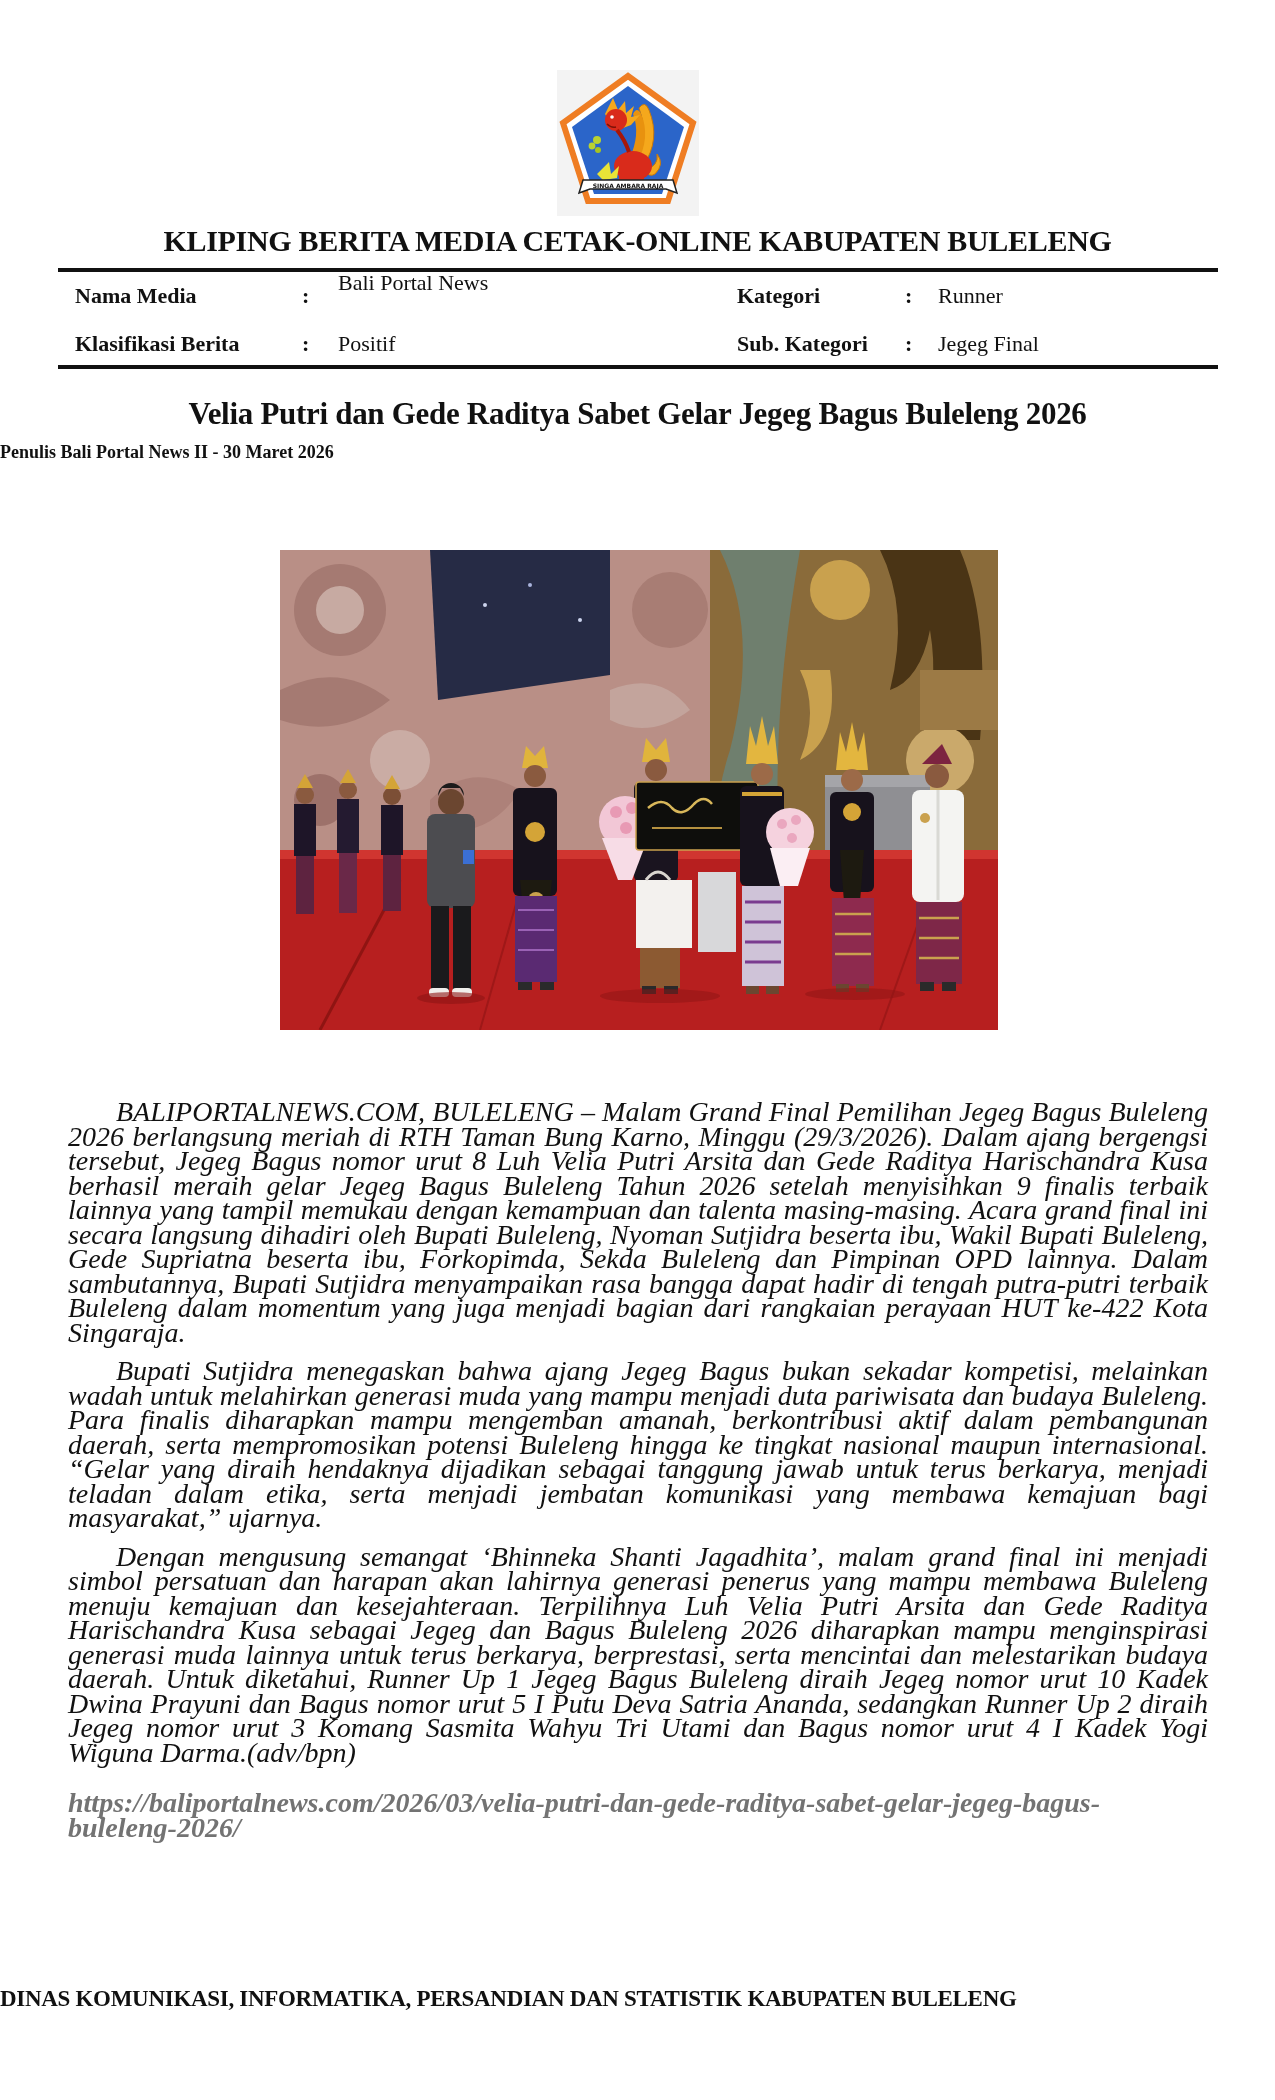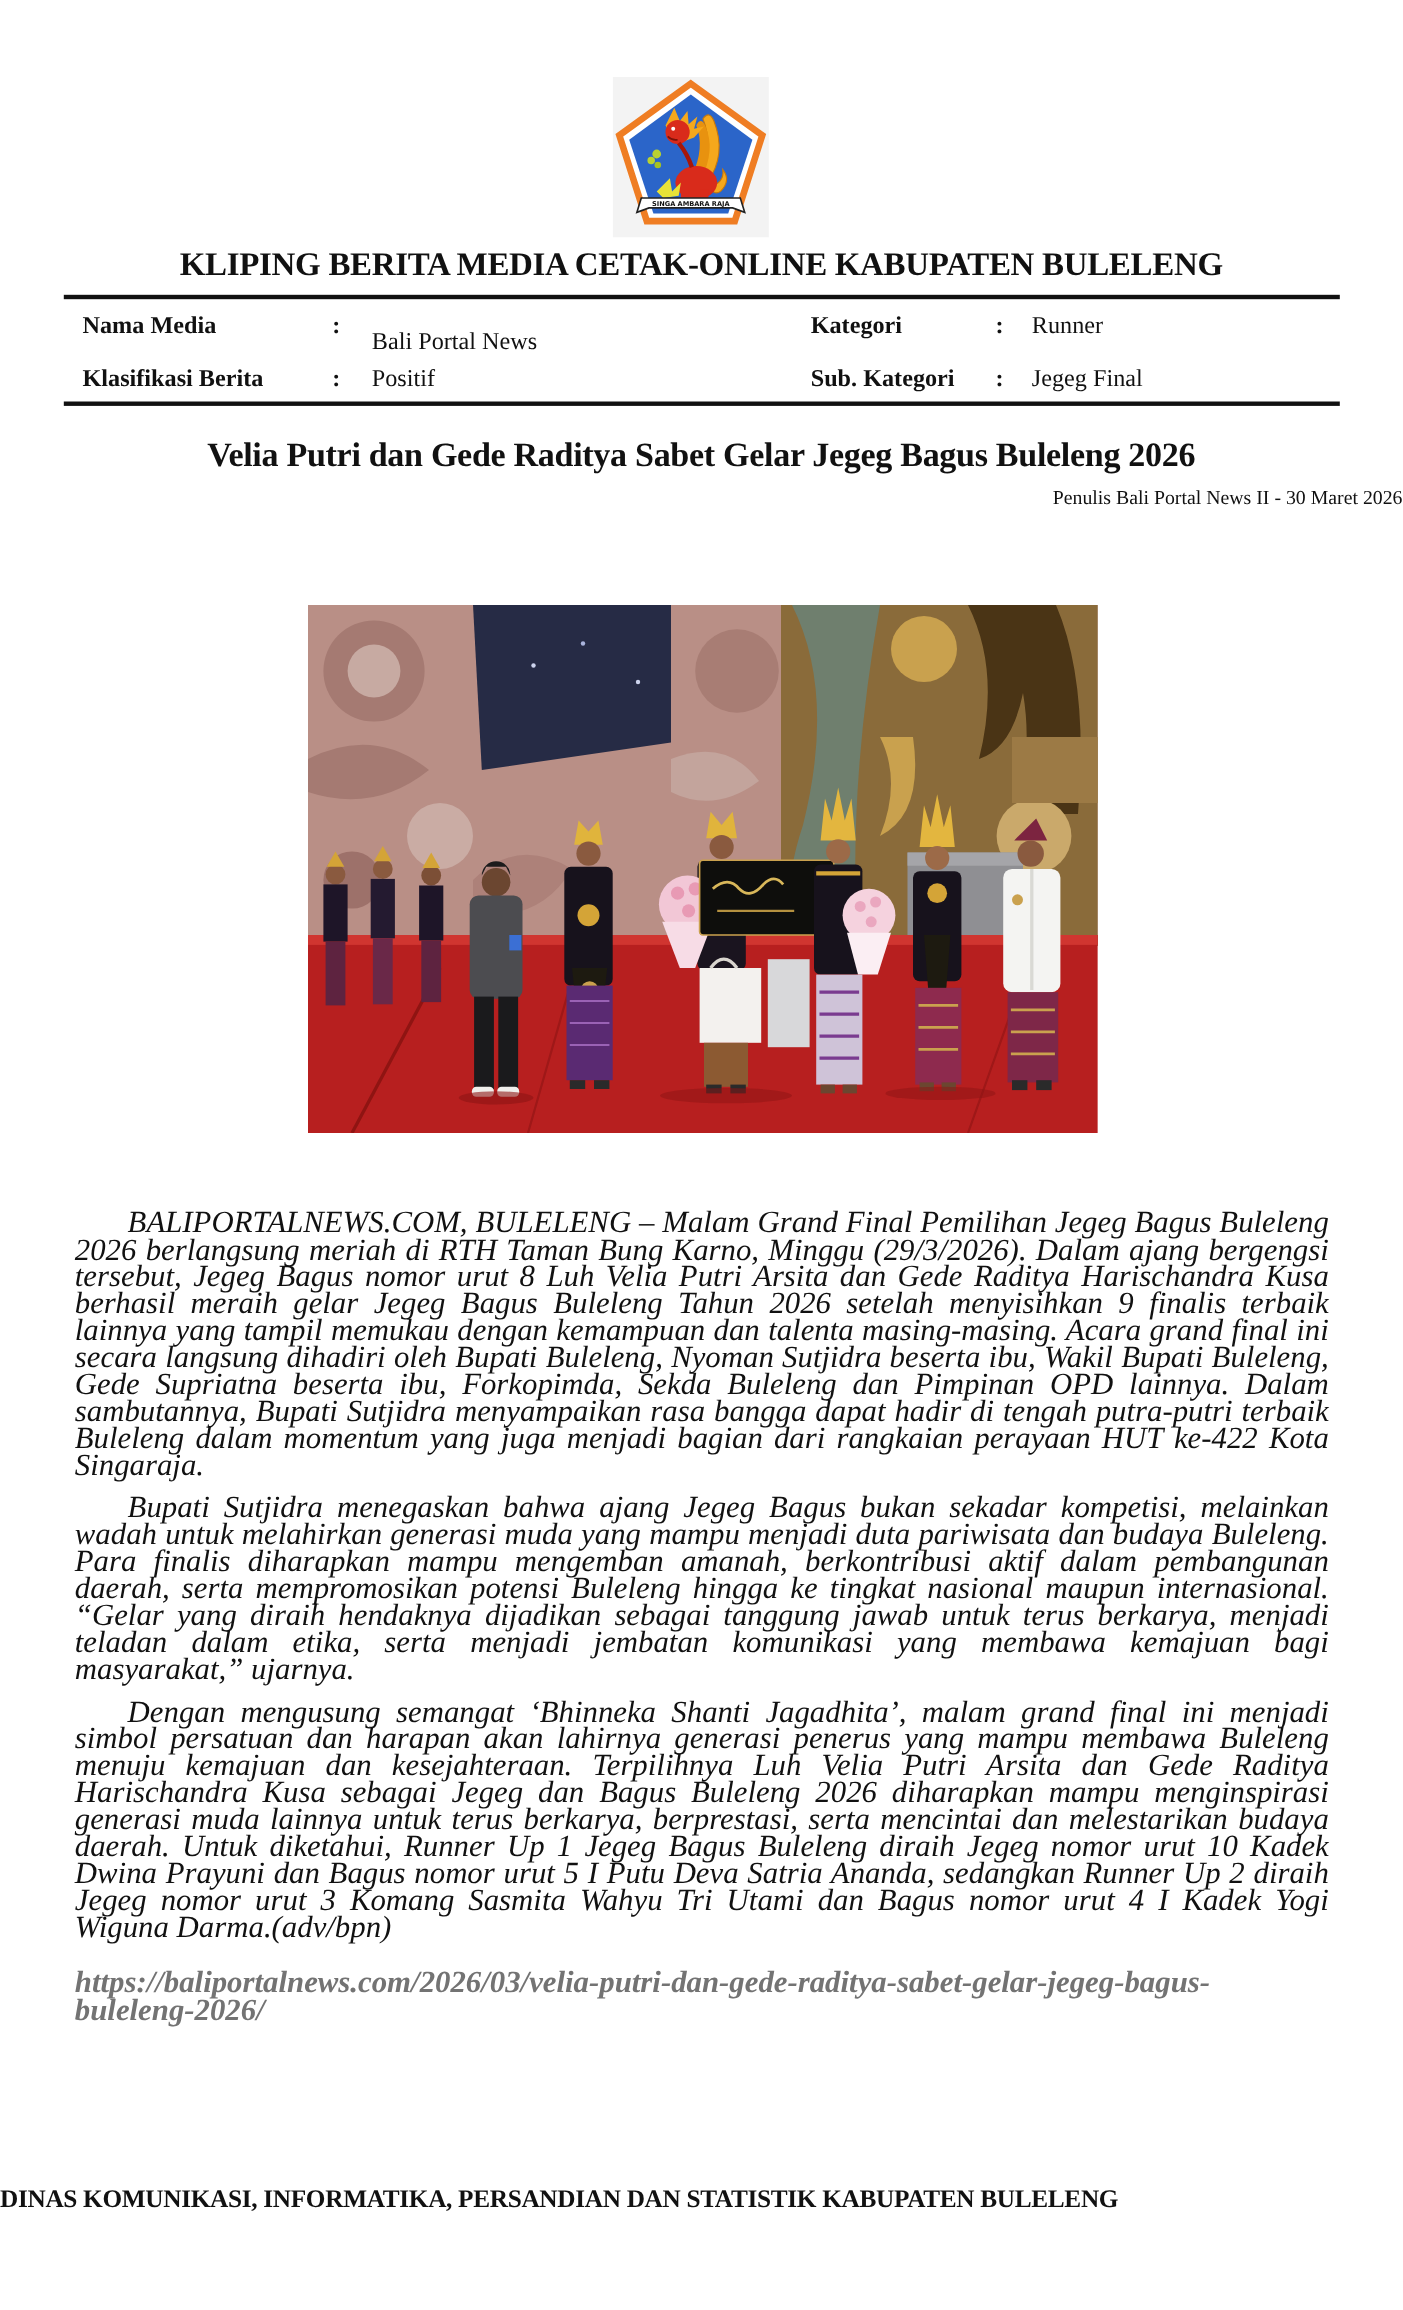--- a/index.html
+++ b/index.html
@@ -14,22 +14,22 @@
   .rule-1{top:268px;}
   .rule-2{top:365px;}
 
   .meta span{position:absolute;font-size:22px;white-space:nowrap;}
   .meta .ml{font-weight:bold;}
   .meta .mc{font-weight:bold;}
 
   
   .article-title{position:absolute;left:0;right:0;top:396px;margin:0;text-align:center;
                  font-size:31px;font-weight:bold;letter-spacing:-0.3px;}
-  .byline{position:absolute;left:0;right:0;top:442px;text-align:right;
-          font-size:18px;font-weight:normal;}
+  .byline{position:absolute;left:0;right:0;top:442px;text-align:left;
+          font-size:18px;font-weight:bold;}
   .photo{position:absolute;left:280px;top:550px;width:718px;height:480px;margin:0;}
   .photo svg{display:block;width:100%;height:100%;}
 
   .body-text{position:absolute;left:68px;top:1100px;width:1140px;
              font-size:28px;line-height:24.5px;text-align:justify;font-style:italic;}
   .body-text p{margin:0 0 14px 0;text-indent:48px;}
   .body-text .url{font-weight:bold;text-indent:0;margin-top:26px;
                   color:#737373;text-decoration:none;display:block;}
 
   
@@ -77,21 +77,21 @@
     </svg>
   </div>
 
   <h1 class="page-title">KLIPING BERITA MEDIA CETAK-ONLINE KABUPATEN BULELENG</h1>
 
   <div class="rule rule-1"></div>
 
   <div class="meta">
     <span class="ml" style="left:75px;top:283px">Nama Media</span>
     <span class="mc" style="left:302px;top:283px">:</span>
-    <span class="mv" style="left:338px;top:297px">Bali Portal News</span>
+    <span class="mv" style="left:338px;top:270px">Bali Portal News</span>
 
     <span class="ml" style="left:737px;top:283px">Kategori</span>
     <span class="mc" style="left:905px;top:283px">:</span>
     <span class="mv" style="left:938px;top:283px">Runner</span>
 
     <span class="ml" style="left:75px;top:331px">Klasifikasi Berita</span>
     <span class="mc" style="left:302px;top:331px">:</span>
     <span class="mv" style="left:338px;top:331px">Positif</span>
 
     <span class="ml" style="left:737px;top:331px">Sub. Kategori</span>

